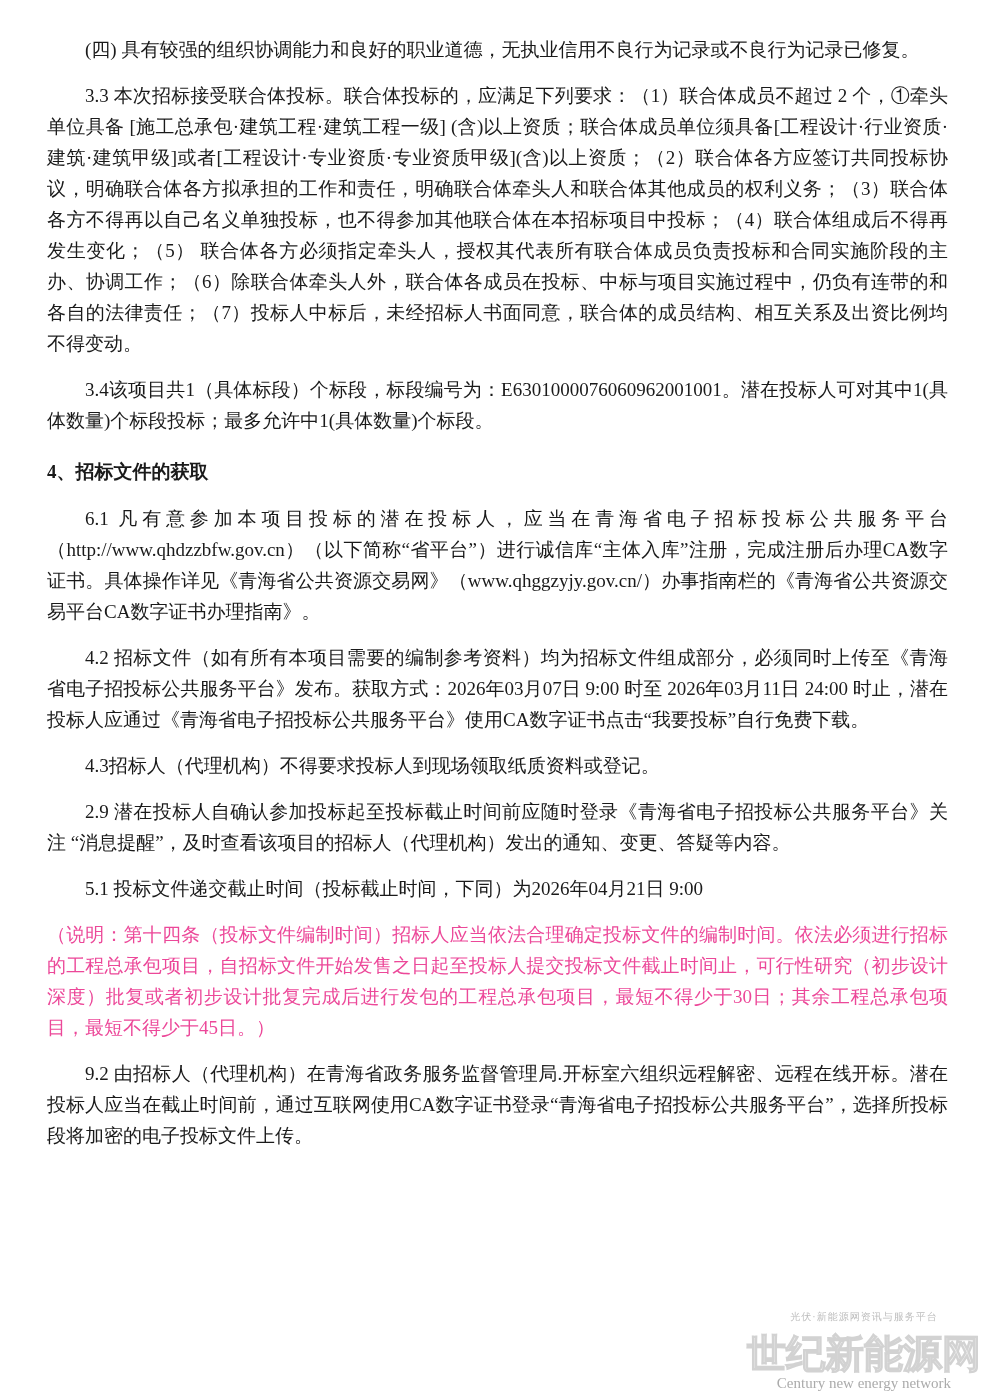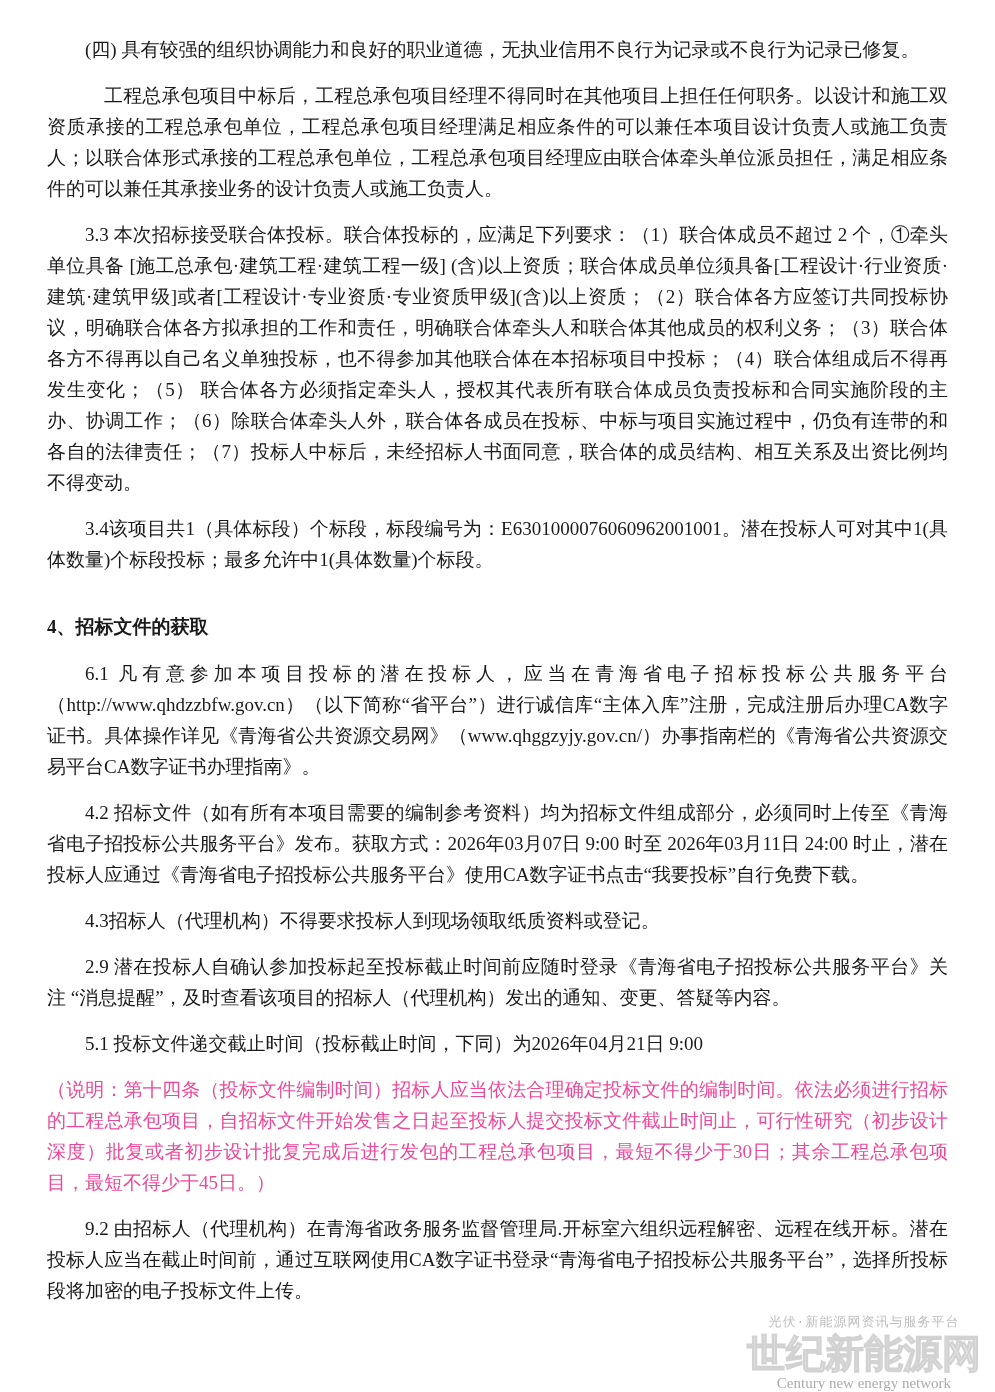--- a/index.html
+++ b/index.html
@@ -26,21 +26,21 @@
     font-size: 19px;
     line-height: 31px;
     color: #1a1a1a;
     text-align: justify;
     text-indent: 2em;
     word-break: break-word;
   }
   .para.indent3 { text-indent: 3em; }
   .para.noindent { text-indent: 0; }
   .heading {
-    margin: 36px 0 16px 0;
+    margin: 20px 0 16px 0;
     font-size: 19px;
     line-height: 31px;
     color: #1a1a1a;
     font-weight: bold;
     text-indent: 0;
     font-family: "Liberation Serif", "DejaVu Serif", serif;
   }
   .note {
     color: #ec4899;
   }
@@ -48,27 +48,27 @@
   .watermark {
     position: absolute;
     z-index: 0;
     right: 6px;
     bottom: 0px;
     width: 250px;
     text-align: center;
     pointer-events: none;
   }
   .watermark-tagline {
-    font-family: Liberation Mono, monospace;
-    font-size: 13px;
+    font-family: Liberation Sans, sans-serif;
+    font-size: 10px;
     letter-spacing: 1px;
     color: #bdbdbd;
     filter: blur(0.4px);
     white-space: nowrap;
-    margin-bottom: 3px;
+    margin-bottom: 10px;
   }
   .watermark-main {
     font-family: "Liberation Sans", "DejaVu Sans", sans-serif;
     font-size: 39px;
     font-weight: bold;
     line-height: 40px;
     color: #f4f4f4;
     -webkit-text-stroke: 1.2px #d2d2d2;
     white-space: nowrap;
     text-align: center;
@@ -85,21 +85,20 @@
 <body>
 
 <div class="watermark">
   <div class="watermark-tagline">光伏·新能源网资讯与服务平台</div>
   <div class="watermark-main">世纪新能源网</div>
   <div class="watermark-subtitle">Century new energy network</div>
 </div>
 
 <div class="page">
   <p class="para">(四) 具有较强的组织协调能力和良好的职业道德，无执业信用不良行为记录或不良行为记录已修复。</p>
-  <p class="para indent3">工程总承包项目中标后，工程总承包项目经理不得同时在其他项目上担任任何职务。以设计和施工双资质承接的工程总承包单位，工程总承包项目经理满足相应条件的可以兼任本项目设计负责人或施工负责人；以联合体形式承接的工程总承包单位，工程总承包项目经理应由联合体牵头单位派员担任，满足相应条件的可以兼任其承接业务的设计负责人或施工负责人。</p>
   <p class="para">3.3 本次招标接受联合体投标。联合体投标的，应满足下列要求：（1）联合体成员不超过 2 个，①牵头单位具备 [施工总承包·建筑工程·建筑工程一级] (含)以上资质；联合体成员单位须具备[工程设计·行业资质·建筑·建筑甲级]或者[工程设计·专业资质·专业资质甲级](含)以上资质；（2）联合体各方应签订共同投标协议，明确联合体各方拟承担的工作和责任，明确联合体牵头人和联合体其他成员的权利义务；（3）联合体各方不得再以自己名义单独投标，也不得参加其他联合体在本招标项目中投标；（4）联合体组成后不得再发生变化；（5） 联合体各方必须指定牵头人，授权其代表所有联合体成员负责投标和合同实施阶段的主办、协调工作；（6）除联合体牵头人外，联合体各成员在投标、中标与项目实施过程中，仍负有连带的和各自的法律责任；（7）投标人中标后，未经招标人书面同意，联合体的成员结构、相互关系及出资比例均不得变动。</p>
   <p class="para">3.4该项目共1（具体标段）个标段，标段编号为：E6301000076060962001001。潜在投标人可对其中1(具体数量)个标段投标；最多允许中1(具体数量)个标段。</p>
   <h2 class="heading">4、招标文件的获取</h2>
   <p class="para">6.1 凡有意参加本项目投标的潜在投标人，应当在青海省电子招标投标公共服务平台（http://www.qhdzzbfw.gov.cn）（以下简称“省平台”）进行诚信库“主体入库”注册，完成注册后办理CA数字证书。具体操作详见《青海省公共资源交易网》（www.qhggzyjy.gov.cn/）办事指南栏的《青海省公共资源交易平台CA数字证书办理指南》。</p>
   <p class="para">4.2 招标文件（如有所有本项目需要的编制参考资料）均为招标文件组成部分，必须同时上传至《青海省电子招投标公共服务平台》发布。获取方式：2026年03月07日 9:00 时至 2026年03月11日 24:00 时止，潜在投标人应通过《青海省电子招投标公共服务平台》使用CA数字证书点击“我要投标”自行免费下载。</p>
   <p class="para">4.3招标人（代理机构）不得要求投标人到现场领取纸质资料或登记。</p>
   <p class="para">2.9 潜在投标人自确认参加投标起至投标截止时间前应随时登录《青海省电子招投标公共服务平台》关注 “消息提醒”，及时查看该项目的招标人（代理机构）发出的通知、变更、答疑等内容。</p>
   <p class="para">5.1 投标文件递交截止时间（投标截止时间，下同）为2026年04月21日 9:00</p>
   <p class="para noindent note">（说明：第十四条（投标文件编制时间）招标人应当依法合理确定投标文件的编制时间。依法必须进行招标的工程总承包项目，自招标文件开始发售之日起至投标人提交投标文件截止时间止，可行性研究（初步设计深度）批复或者初步设计批复完成后进行发包的工程总承包项目，最短不得少于30日；其余工程总承包项目，最短不得少于45日。）</p>
   <p class="para">9.2 由招标人（代理机构）在青海省政务服务监督管理局.开标室六组织远程解密、远程在线开标。潜在投标人应当在截止时间前，通过互联网使用CA数字证书登录“青海省电子招投标公共服务平台”，选择所投标段将加密的电子投标文件上传。</p>

